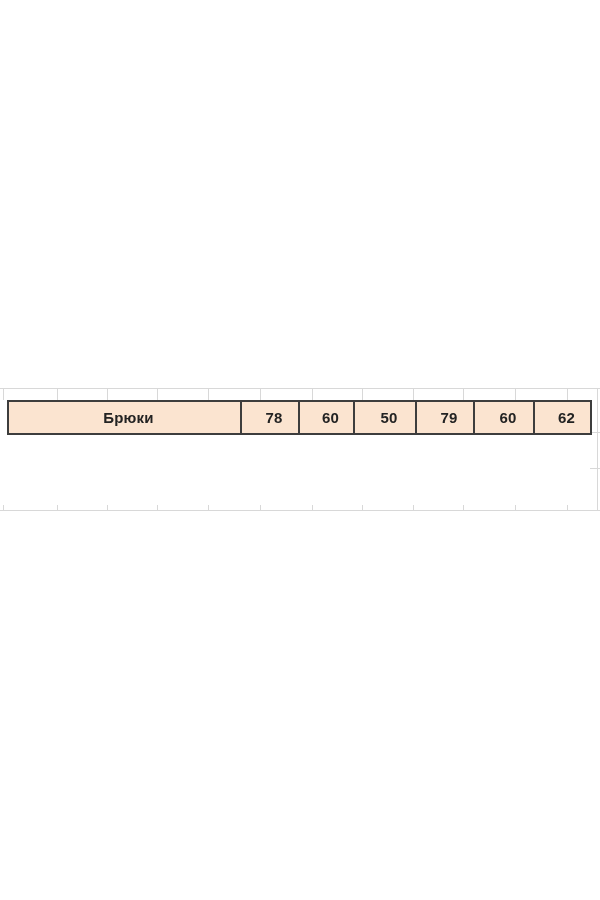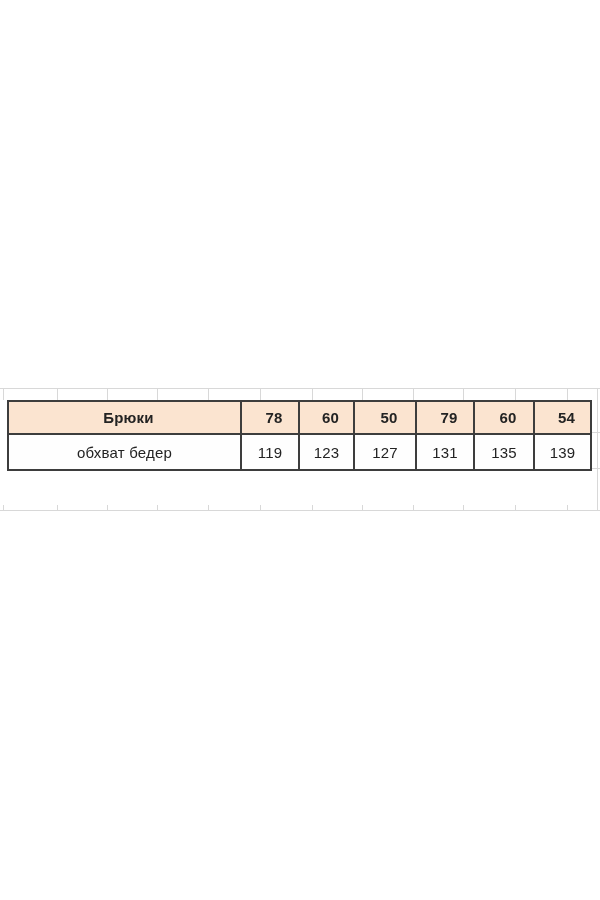--- a/index.html
+++ b/index.html
@@ -111,28 +111,19 @@
       <col style="width:57px">
     </colgroup>
     <thead>
       <tr>
         <th>Брюки</th>
         <th>78</th>
         <th>60</th>
         <th>50</th>
         <th>79</th>
         <th>60</th>
-        <th>54</th>
+        <th>62</th>
       </tr>
     </thead>
     <tbody>
-      <tr>
-        <td>обхват бедер</td>
-        <td>119</td>
-        <td>123</td>
-        <td>127</td>
-        <td>131</td>
-        <td>135</td>
-        <td>139</td>
-      </tr>
     </tbody>
   </table>
 </div>
 
 </body></html>

